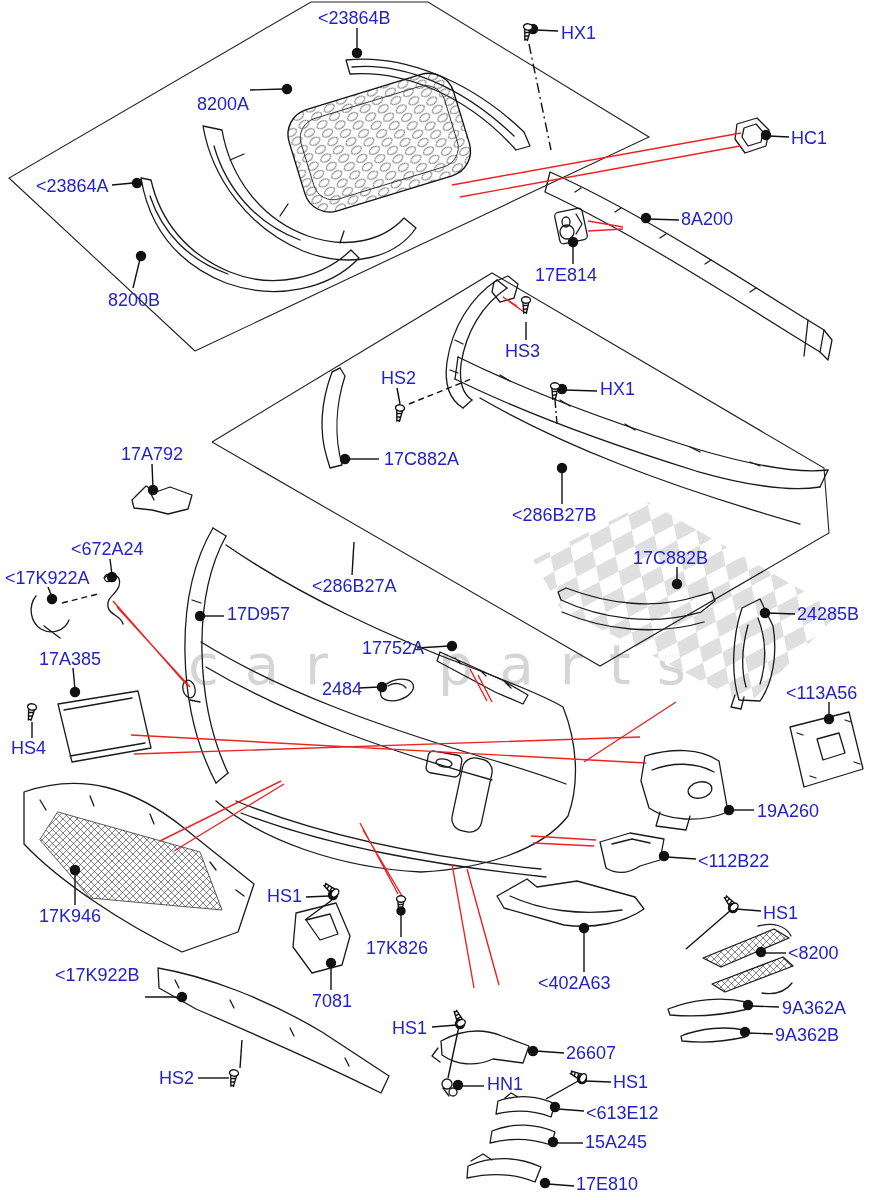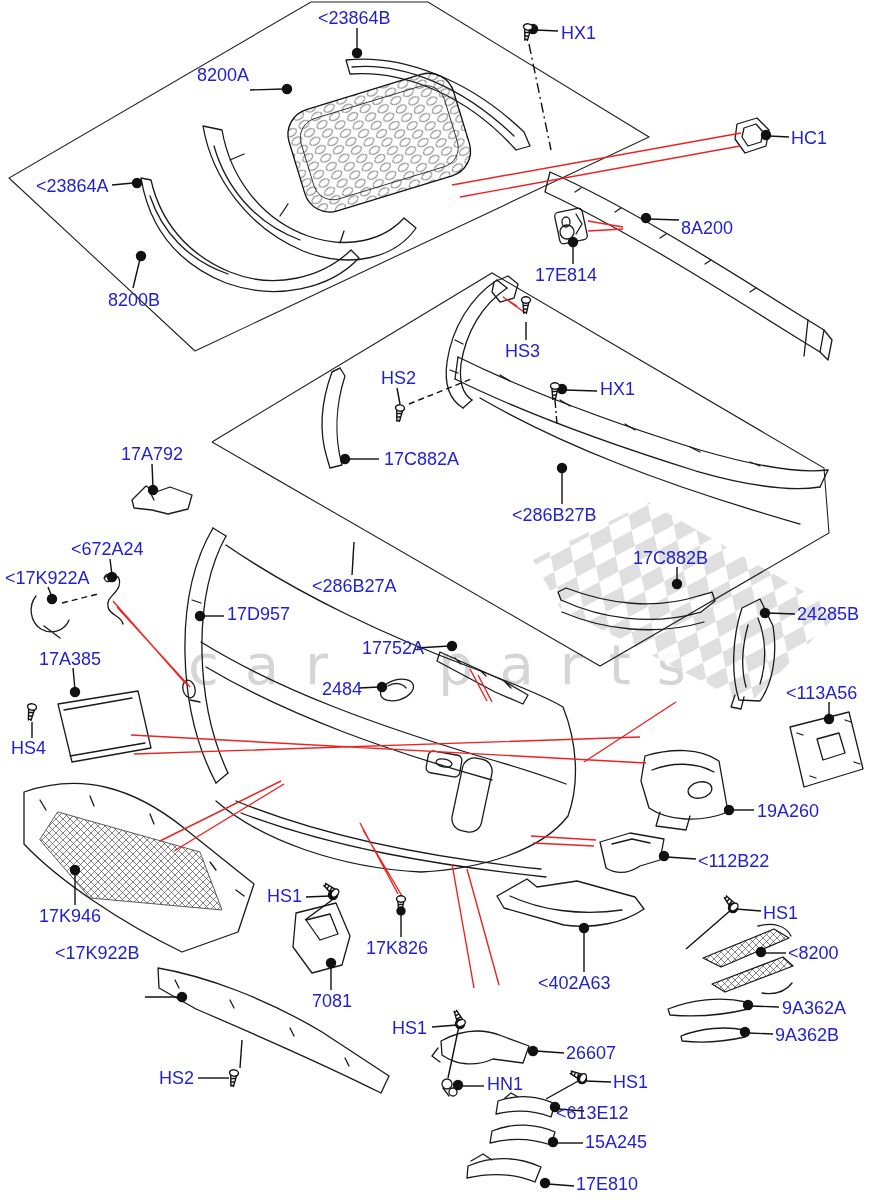--- a/index.html
+++ b/index.html
@@ -346,24 +346,24 @@
       <use href="#bolt" transform="translate(401,899) rotate(4)"></use>
       <use href="#bolt" transform="translate(234,1073) rotate(8)"></use>
       <use href="#bolt" transform="translate(461,1023) rotate(155)"></use>
       <use href="#bolt" transform="translate(734,907) rotate(140)"></use>
       <use href="#bolt" transform="translate(583,1078) rotate(115)"></use>
     </g>
   </svg>
 
   <div class="lbl" style="left:318px;top:9px">&lt;23864B</div>
   <div class="lbl" style="left:561px;top:24px">HX1</div>
-  <div class="lbl" style="left:197px;top:66px">8200A</div>
+  <div class="lbl" style="left:197px;top:95px">8200A</div>
   <div class="lbl" style="left:791px;top:129px">HC1</div>
   <div class="lbl" style="left:36px;top:177px">&lt;23864A</div>
-  <div class="lbl" style="left:681px;top:219px">8A200</div>
+  <div class="lbl" style="left:681px;top:210px">8A200</div>
   <div class="lbl" style="left:535px;top:266px">17E814</div>
   <div class="lbl" style="left:108px;top:291px">8200B</div>
   <div class="lbl" style="left:505px;top:342px">HS3</div>
   <div class="lbl" style="left:381px;top:369px">HS2</div>
   <div class="lbl" style="left:600px;top:380px">HX1</div>
   <div class="lbl" style="left:384px;top:450px">17C882A</div>
   <div class="lbl" style="left:512px;top:506px">&lt;286B27B</div>
   <div class="lbl" style="left:633px;top:549px">17C882B</div>
   <div class="lbl" style="left:312px;top:577px">&lt;286B27A</div>
   <div class="lbl" style="left:797px;top:605px">24285B</div>
@@ -379,23 +379,23 @@
   <div class="lbl" style="left:757px;top:802px">19A260</div>
   <div class="lbl" style="left:698px;top:852px">&lt;112B22</div>
   <div class="lbl" style="left:763px;top:904px">HS1</div>
   <div class="lbl" style="left:788px;top:944px">&lt;8200</div>
   <div class="lbl" style="left:39px;top:907px">17K946</div>
   <div class="lbl" style="left:267px;top:887px">HS1</div>
   <div class="lbl" style="left:366px;top:939px">17K826</div>
   <div class="lbl" style="left:538px;top:974px">&lt;402A63</div>
   <div class="lbl" style="left:782px;top:999px">9A362A</div>
   <div class="lbl" style="left:775px;top:1026px">9A362B</div>
-  <div class="lbl" style="left:55px;top:944px">&lt;17K922B</div>
+  <div class="lbl" style="left:55px;top:966px">&lt;17K922B</div>
   <div class="lbl" style="left:312px;top:992px">7081</div>
   <div class="lbl" style="left:159px;top:1069px">HS2</div>
   <div class="lbl" style="left:392px;top:1019px">HS1</div>
   <div class="lbl" style="left:566px;top:1044px">26607</div>
   <div class="lbl" style="left:487px;top:1075px">HN1</div>
   <div class="lbl" style="left:613px;top:1073px">HS1</div>
-  <div class="lbl" style="left:556px;top:1104px">&lt;613E12</div>
+  <div class="lbl" style="left:586px;top:1104px">&lt;613E12</div>
   <div class="lbl" style="left:585px;top:1133px">15A245</div>
   <div class="lbl" style="left:576px;top:1175px">17E810</div>
 </div>
 
 </body></html>

